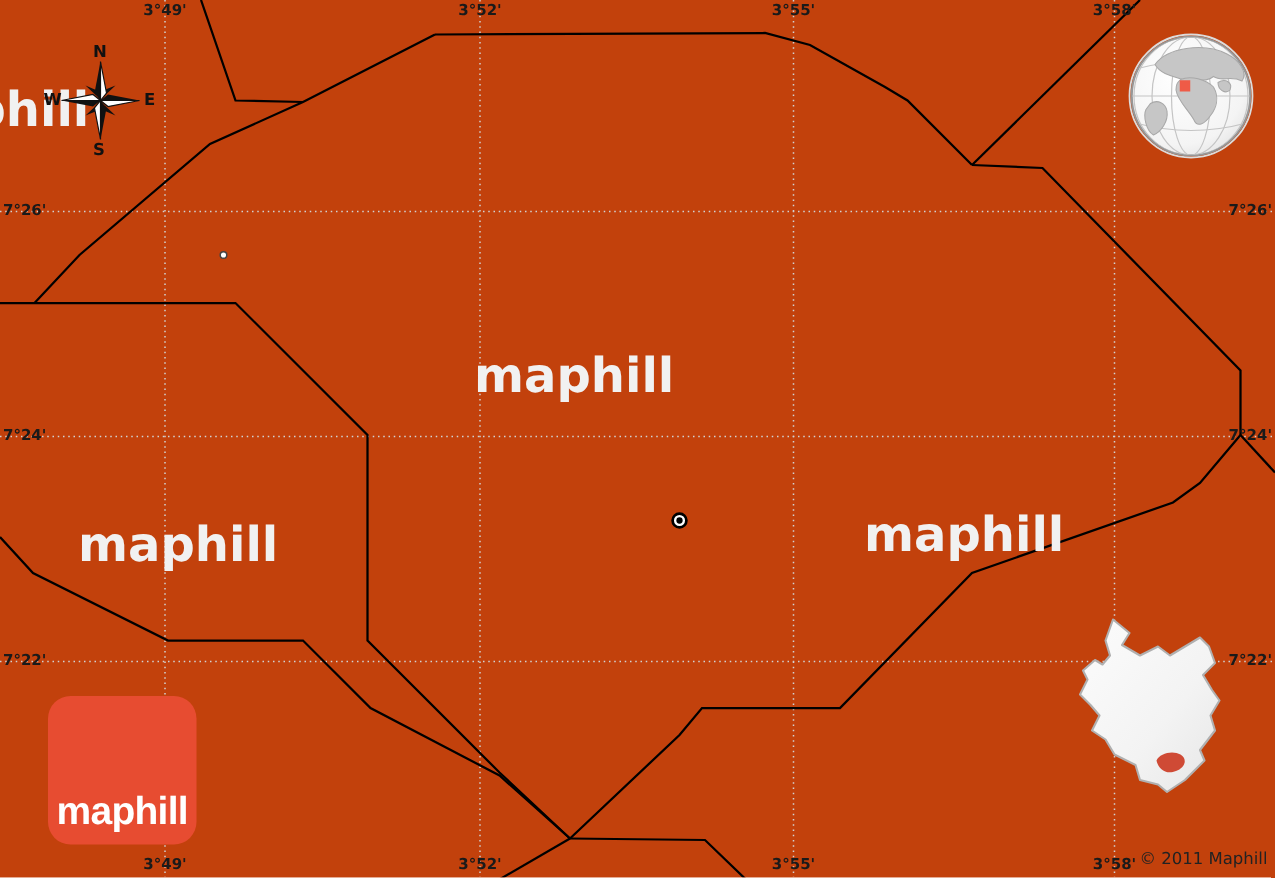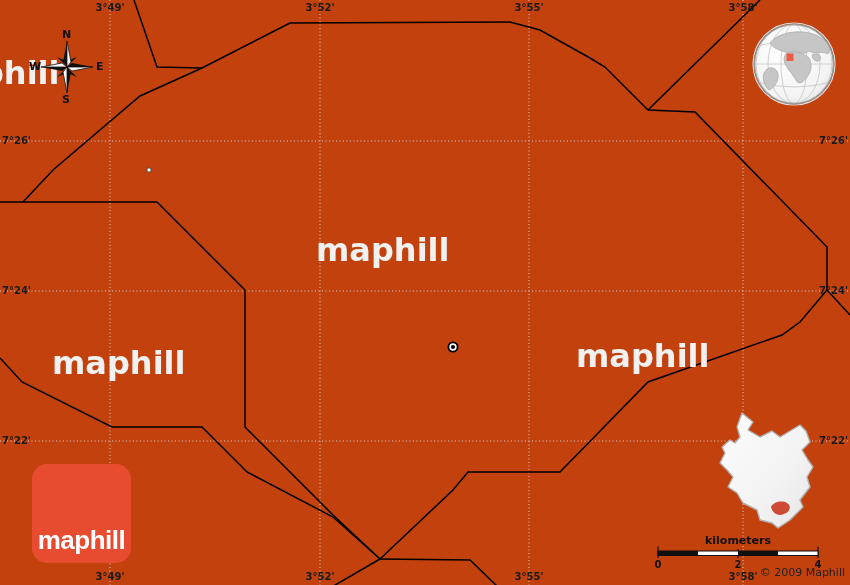--- a/index.html
+++ b/index.html
@@ -174,34 +174,16 @@
                L50,112 L47,102 L33,95 L27,85 L18,79 L23,69 L17,62 L10,55 L15,45
                L12,39 L20,32 L25,35 L30,29 L27,19 Z" fill="url(#insetGrad)" stroke="#b0b0b0" stroke-width="1.4" stroke-linejoin="round"></path>
       <path d="M61,99 C63,94 72,92 77,95 C82,98 80,104 74,106 C67,109 62,104 61,99 Z" fill="#cf4a35"></path>
     </svg>
   </div>
 
   <div id="logo" style="background: rgb(231, 76, 49);">
     <div class="logo-text">maphill</div>
   </div>
 
-  <div id="scalebar">
-    <div class="sb-title">kilometers</div>
-    <svg width="200" height="30" viewBox="0 0 200 30" style="position:absolute;left:0;top:11px">
-      <line x1="8" y1="1.5" x2="8" y2="13" stroke="#111" stroke-width="1.2"></line>
-      <line x1="88" y1="4" x2="88" y2="13" stroke="#111" stroke-width="1.2"></line>
-      <line x1="168" y1="1.5" x2="168" y2="13" stroke="#111" stroke-width="1.2"></line>
-      <rect x="8" y="6" width="40" height="4.5" fill="#111111"></rect>
-      <rect x="48" y="6" width="40" height="4.5" fill="#ffffff"></rect>
-      <rect x="88" y="6" width="40" height="4.5" fill="#111111"></rect>
-      <rect x="128" y="6" width="40" height="4.5" fill="#ffffff"></rect>
-      <rect x="8" y="6" width="160" height="4.5" fill="none" stroke="#111" stroke-width="1"></rect>
-    </svg>
-    <div id="sb-nums">
-        <div class="sb-num" style="left: 8px;">0</div>
-        <div class="sb-num" style="left: 88px;">2</div>
-        <div class="sb-num" style="left: 168px;">4</div>
-      </div>
-  </div>
 
-  <div id="copyright">© 2009 Maphill</div>
+  <div id="copyright">© 2011 Maphill</div>
 
 </div>
 
 </body></html>

